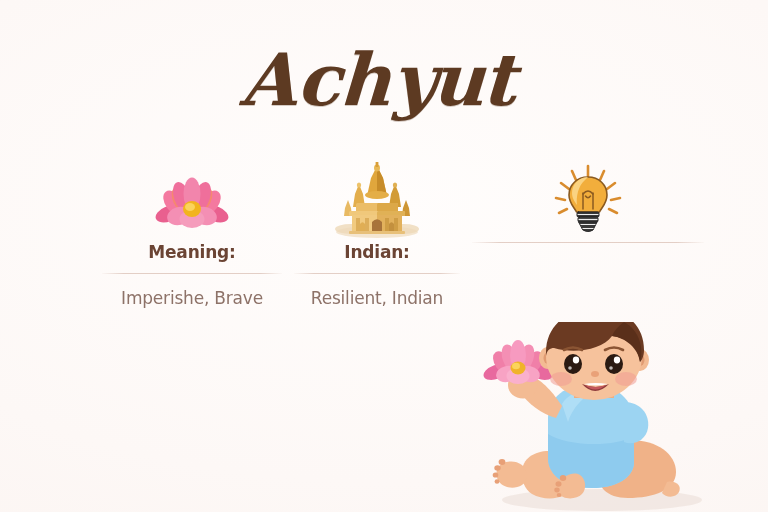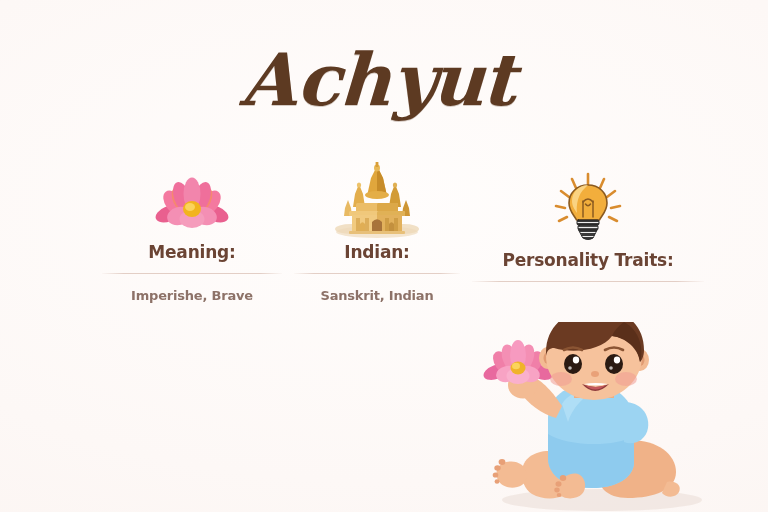--- a/index.html
+++ b/index.html
@@ -42,21 +42,21 @@
     text-shadow: 0 1px 0 rgba(93,58,34,0.25);
   }
 
   
   #columns {
     position: absolute;
     top: 160px;
     left: 96px;
     width: 614px;
     display: flex;
-    align-items: center;
+    align-items: flex-start;
   }
 
   .col {
     flex: 1 1 0;
     text-align: center;
     padding: 0 4px;
   }
   .col.col-meaning { flex: 0 0 192px; }
   .col.col-origin  { flex: 0 0 178px; }
   .col.col-traits  { flex: 1 1 auto; }
@@ -83,22 +83,22 @@
     background: linear-gradient(to right,
         rgba(205,170,155,0.05) 0%,
         rgba(205,170,155,0.55) 12%,
         rgba(205,170,155,0.55) 88%,
         rgba(205,170,155,0.05) 100%);
     margin: 0 2px 14px 2px;
   }
 
   .col-value {
     font-family: "DejaVu Sans", sans-serif;
-    font-weight: 700;
-    font-size: 13px;
+    font-weight: 400;
+    font-size: 17px;
     color: #8d7268;
     letter-spacing: -0.2px;
     white-space: nowrap;
   }
 
   
   #baby-illustration {
     position: absolute;
     right: 26px;
     bottom: 0;
@@ -189,21 +189,21 @@
             <path d="M55 70 L55 62 Q57.5 58.5 60 62 L60 70 Z" fill="#C3903E"></path>
 
             <path d="M38 70 L38 60 Q43 54.5 48 60 L48 70 Z" fill="#A8733A"></path>
 
             <rect x="15" y="69" width="56" height="3" rx="1" fill="#E8C079"></rect>
           </g>
         </svg>
       </div>
       <div class="col-label">Indian:</div>
       <div class="divider"></div>
-      <div class="col-value">Sanskrit, Indian</div>
+      <div class="col-value">Resilient, Indian</div>
     </div>
 
     <div class="col col-traits">
       <div class="icon-wrap">
         <svg width="72" height="74" viewBox="0 0 72 74" aria-hidden="true">
           <g stroke-linecap="round">
 
             <g stroke="#D98C2E" stroke-width="2.6">
               <line x1="36" y1="2" x2="36" y2="12"></line>
               <line x1="20" y1="7" x2="24" y2="16"></line>
@@ -231,21 +231,20 @@
             <path d="M27 58 L45 58 L41 66 Q36 69 31 66 Z" fill="#3A3A3A" stroke="#222" stroke-width="1"></path>
             <g stroke="#EDEDED" stroke-width="1.2">
               <line x1="26" y1="50.5" x2="46" y2="50.5"></line>
               <line x1="27" y1="55.5" x2="45" y2="55.5"></line>
               <line x1="29" y1="60.5" x2="43" y2="60.5"></line>
               <line x1="31" y1="64.5" x2="41" y2="64.5"></line>
             </g>
           </g>
         </svg>
       </div>
-      <div class="col-label">Personality Traits:</div>
       <div class="divider"></div>
     </div>
 
   </div>
 
   <div id="baby-illustration">
     <svg width="280" height="190" viewBox="0 0 280 190" aria-hidden="true">
 
       <ellipse cx="140" cy="178" rx="100" ry="11" fill="#E9DCD6" opacity="0.55"></ellipse>
 

